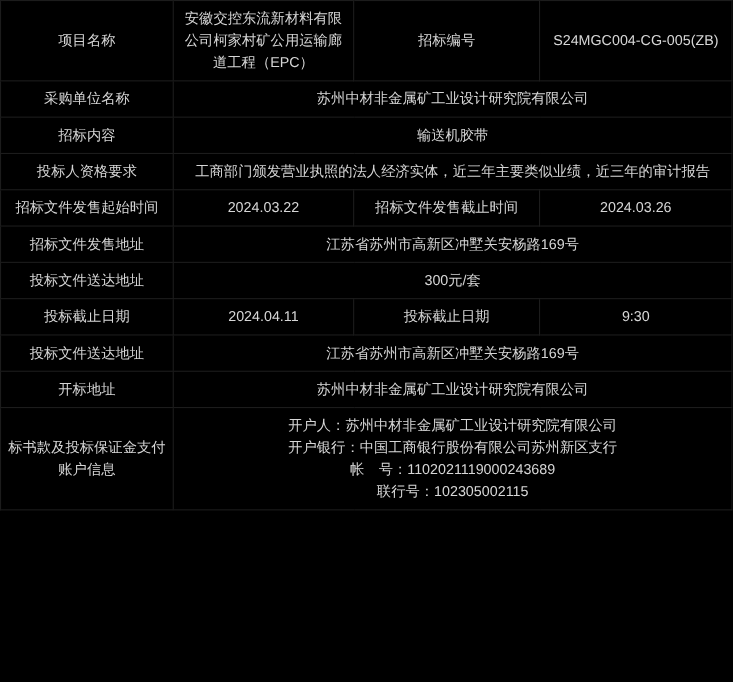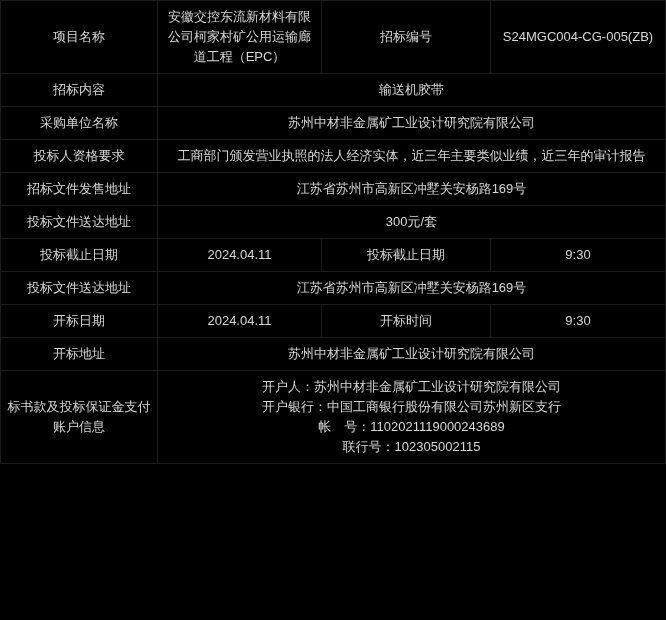--- a/index.html
+++ b/index.html
@@ -48,56 +48,56 @@
 
 <table id="bid-table">
   <tbody>
     <tr>
       <td class="label">项目名称</td>
       <td class="value multiline" style="width:155px">安徽交控东流新材料有限公司柯家村矿公用运输廊道工程（EPC）</td>
       <td class="label" style="width:160px">招标编号</td>
       <td class="value">S24MGC004-CG-005(ZB)</td>
     </tr>
     <tr>
+      <td class="label">采购单位名称</td>
+      <td class="value" colspan="3">苏州中材非金属矿工业设计研究院有限公司</td>
+    </tr>
+    <tr>
       <td class="label">招标内容</td>
       <td class="value" colspan="3">输送机胶带</td>
     </tr>
     <tr>
-      <td class="label">采购单位名称</td>
-      <td class="value" colspan="3">苏州中材非金属矿工业设计研究院有限公司</td>
+      <td class="label">投标人资格要求</td>
+      <td class="value pad-left" colspan="3">工商部门颁发营业执照的法人经济实体，近三年主要类似业绩，近三年的审计报告</td>
     </tr>
     <tr>
-      <td class="label">投标人资格要求</td>
-      <td class="value pad-left" colspan="3">工商部门颁发营业执照的法人经济实体，近三年主要类似业绩，近三年的审计报告</td>
+      <td class="label">招标文件发售起始时间</td>
+      <td class="value" style="width:155px">2024.03.22</td>
+      <td class="label" style="width:160px">招标文件发售截止时间</td>
+      <td class="value">2024.03.26</td>
     </tr>
     <tr>
       <td class="label">招标文件发售地址</td>
       <td class="value" colspan="3">江苏省苏州市高新区冲墅关安杨路169号</td>
     </tr>
     <tr>
       <td class="label">投标文件送达地址</td>
       <td class="value" colspan="3">300元/套</td>
     </tr>
     <tr>
       <td class="label">投标截止日期</td>
       <td class="value" style="width:155px">2024.04.11</td>
       <td class="label" style="width:160px">投标截止日期</td>
       <td class="value">9:30</td>
     </tr>
     <tr>
       <td class="label">投标文件送达地址</td>
       <td class="value" colspan="3">江苏省苏州市高新区冲墅关安杨路169号</td>
     </tr>
     <tr>
-      <td class="label">开标日期</td>
-      <td class="value" style="width:155px">2024.04.11</td>
-      <td class="label" style="width:160px">开标时间</td>
-      <td class="value">9:30</td>
-    </tr>
-    <tr>
       <td class="label">开标地址</td>
       <td class="value" colspan="3">苏州中材非金属矿工业设计研究院有限公司</td>
     </tr>
     <tr>
       <td class="label multiline">标书款及投标保证金支付账户信息</td>
       <td class="value multiline" colspan="3">开户人：苏州中材非金属矿工业设计研究院有限公司
 开户银行：中国工商银行股份有限公司苏州新区支行
 帐　号：1102021119000243689
 联行号：102305002115</td>
     </tr>

